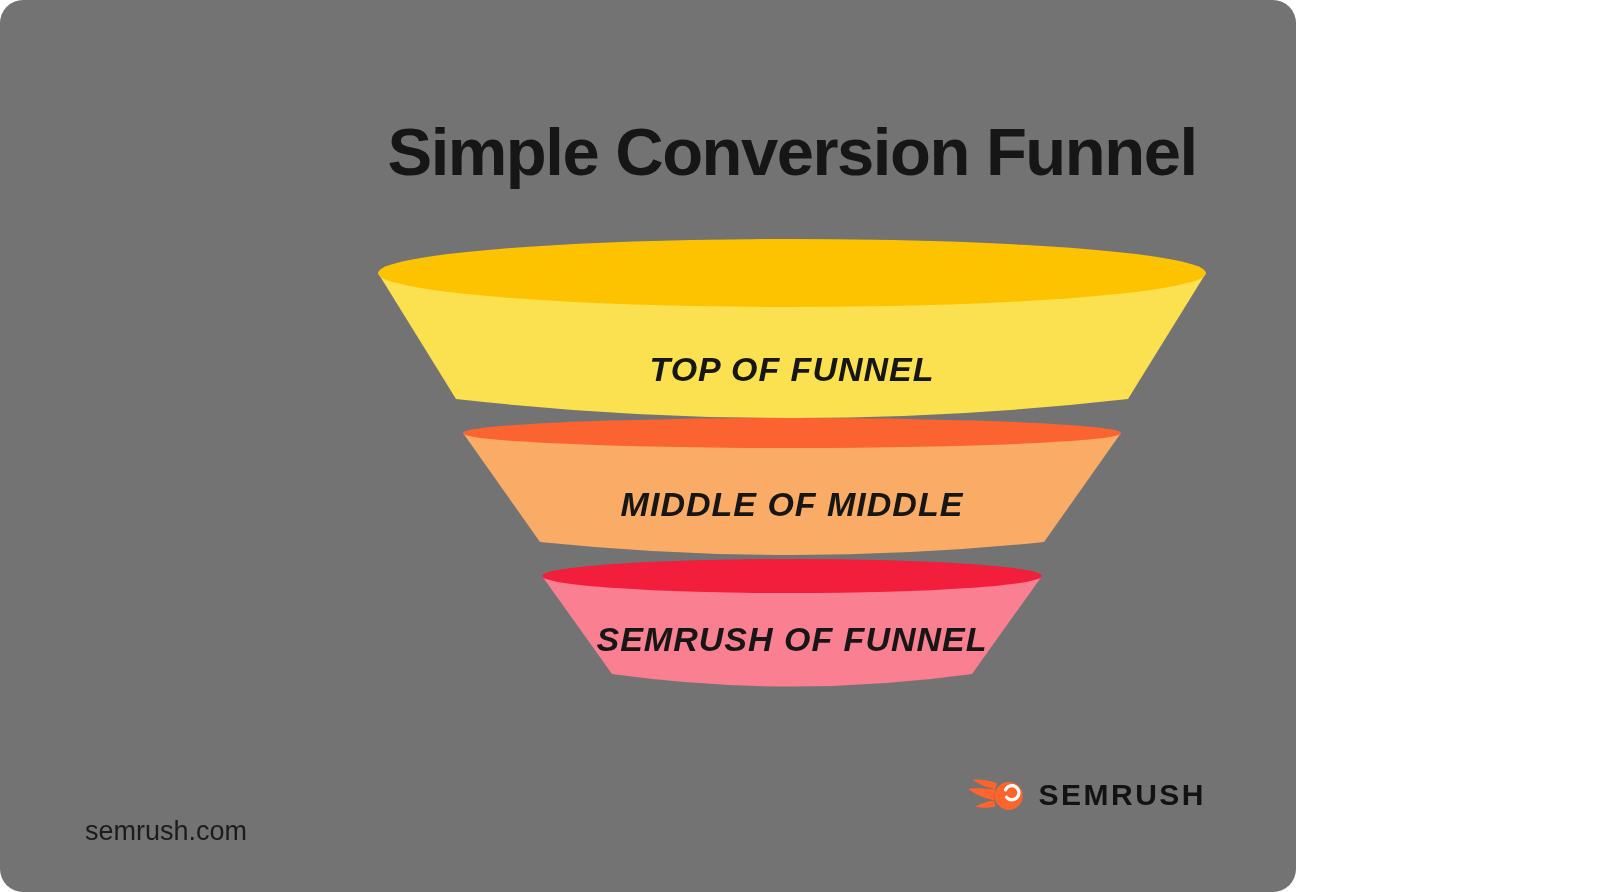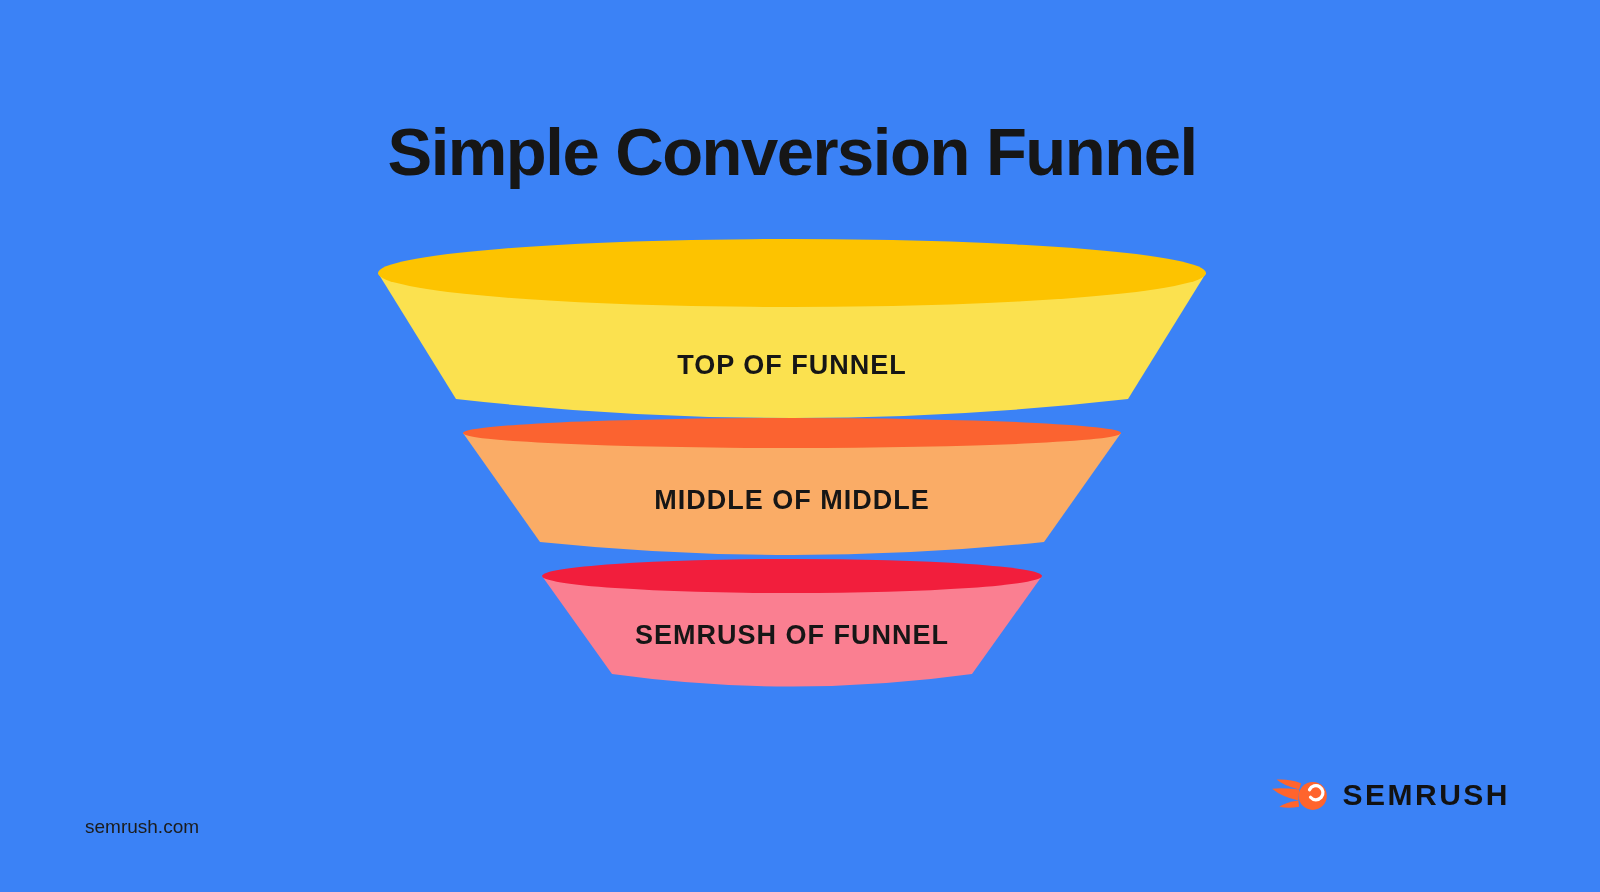--- a/index.html
+++ b/index.html
@@ -3,24 +3,25 @@
 <meta charset="utf-8">
 <style>
   html, body {
     margin: 0;
     padding: 0;
     background: #ffffff;
     font-family: "Liberation Sans", sans-serif;
   }
   .canvas {
     position: relative;
-    width: 1600px;
+    width: 1296px;
     height: 892px;
-    background: #3b82f6;
+    background: #737373;
     overflow: hidden;
+    border-radius: 23px;
   }
   .page-title {
     position: absolute;
     top: 68px;
     left: 0;
     width: 1584px;
     text-align: center;
     font-size: 67px;
     font-weight: 700;
     letter-spacing: -1.5px;
@@ -29,33 +30,34 @@
   .funnel-svg {
     position: absolute;
     top: 0;
     left: 0;
   }
   .stage-label {
     position: absolute;
     left: 792px;
     transform: translateX(-50%);
     white-space: nowrap;
-    font-size: 27px;
+    font-size: 34px;
     font-weight: 600;
     letter-spacing: 1px;
     color: #161616;
+    font-style: italic;
   }
   .label-top    { top: 350px; }
   .label-middle { top: 485px; }
   .label-bottom { top: 620px; }
   .footer-site {
     position: absolute;
     left: 85px;
     top: 816px;
-    font-size: 19px;
+    font-size: 27px;
     color: #1c1c1c;
   }
   .brand-lockup {
     position: absolute;
     right: 90px;
     top: 776px;
     display: flex;
     align-items: center;
     gap: 12px;
   }

